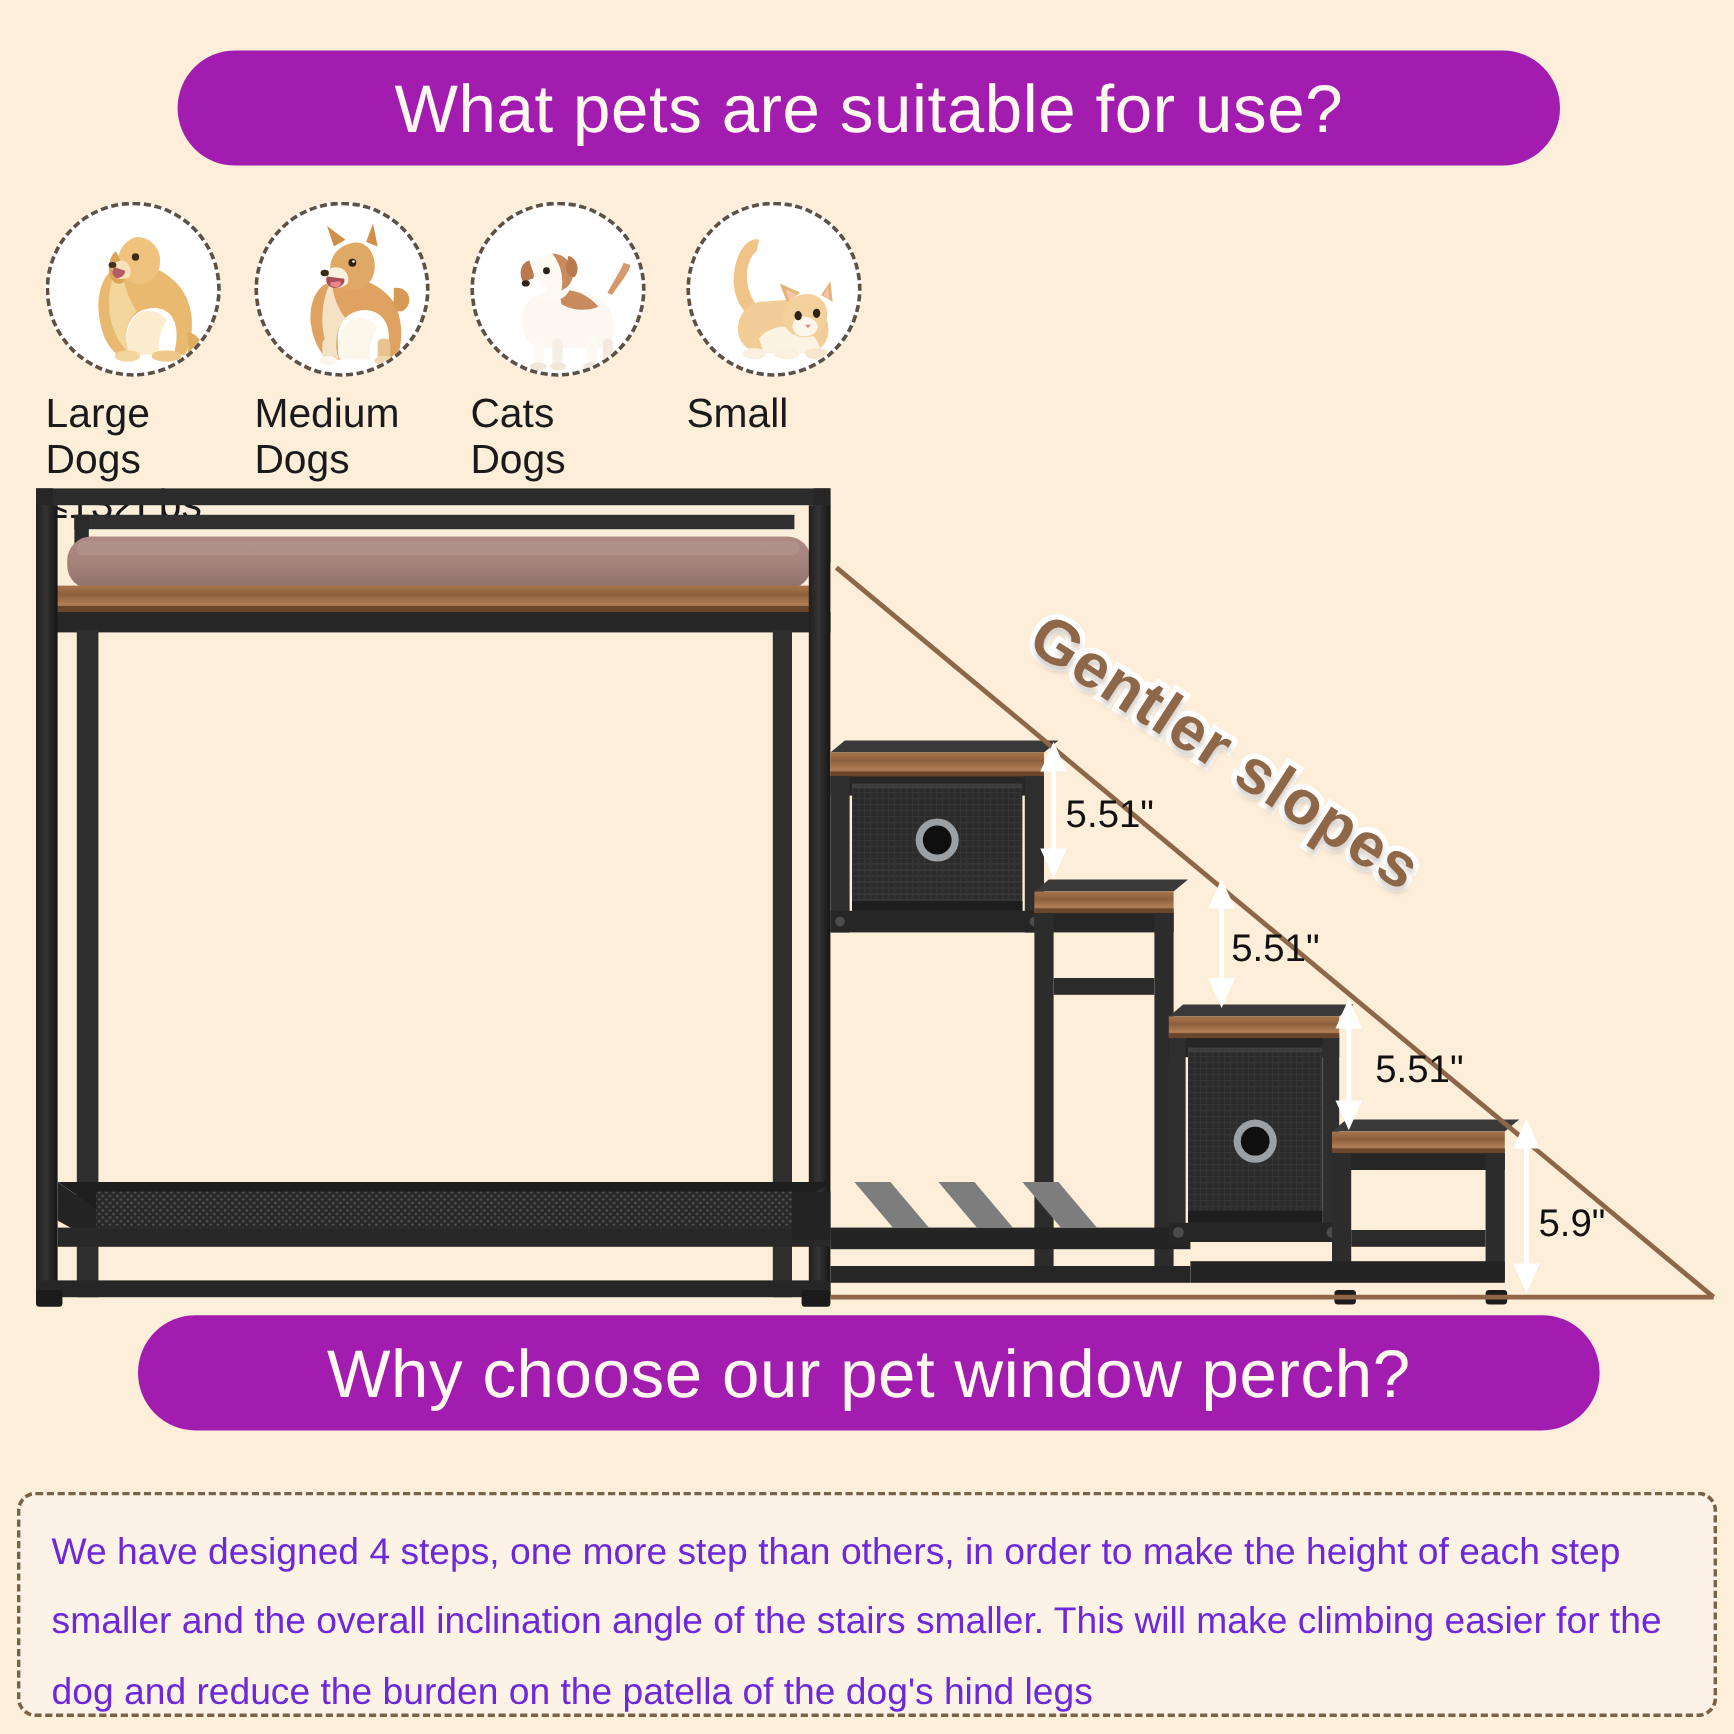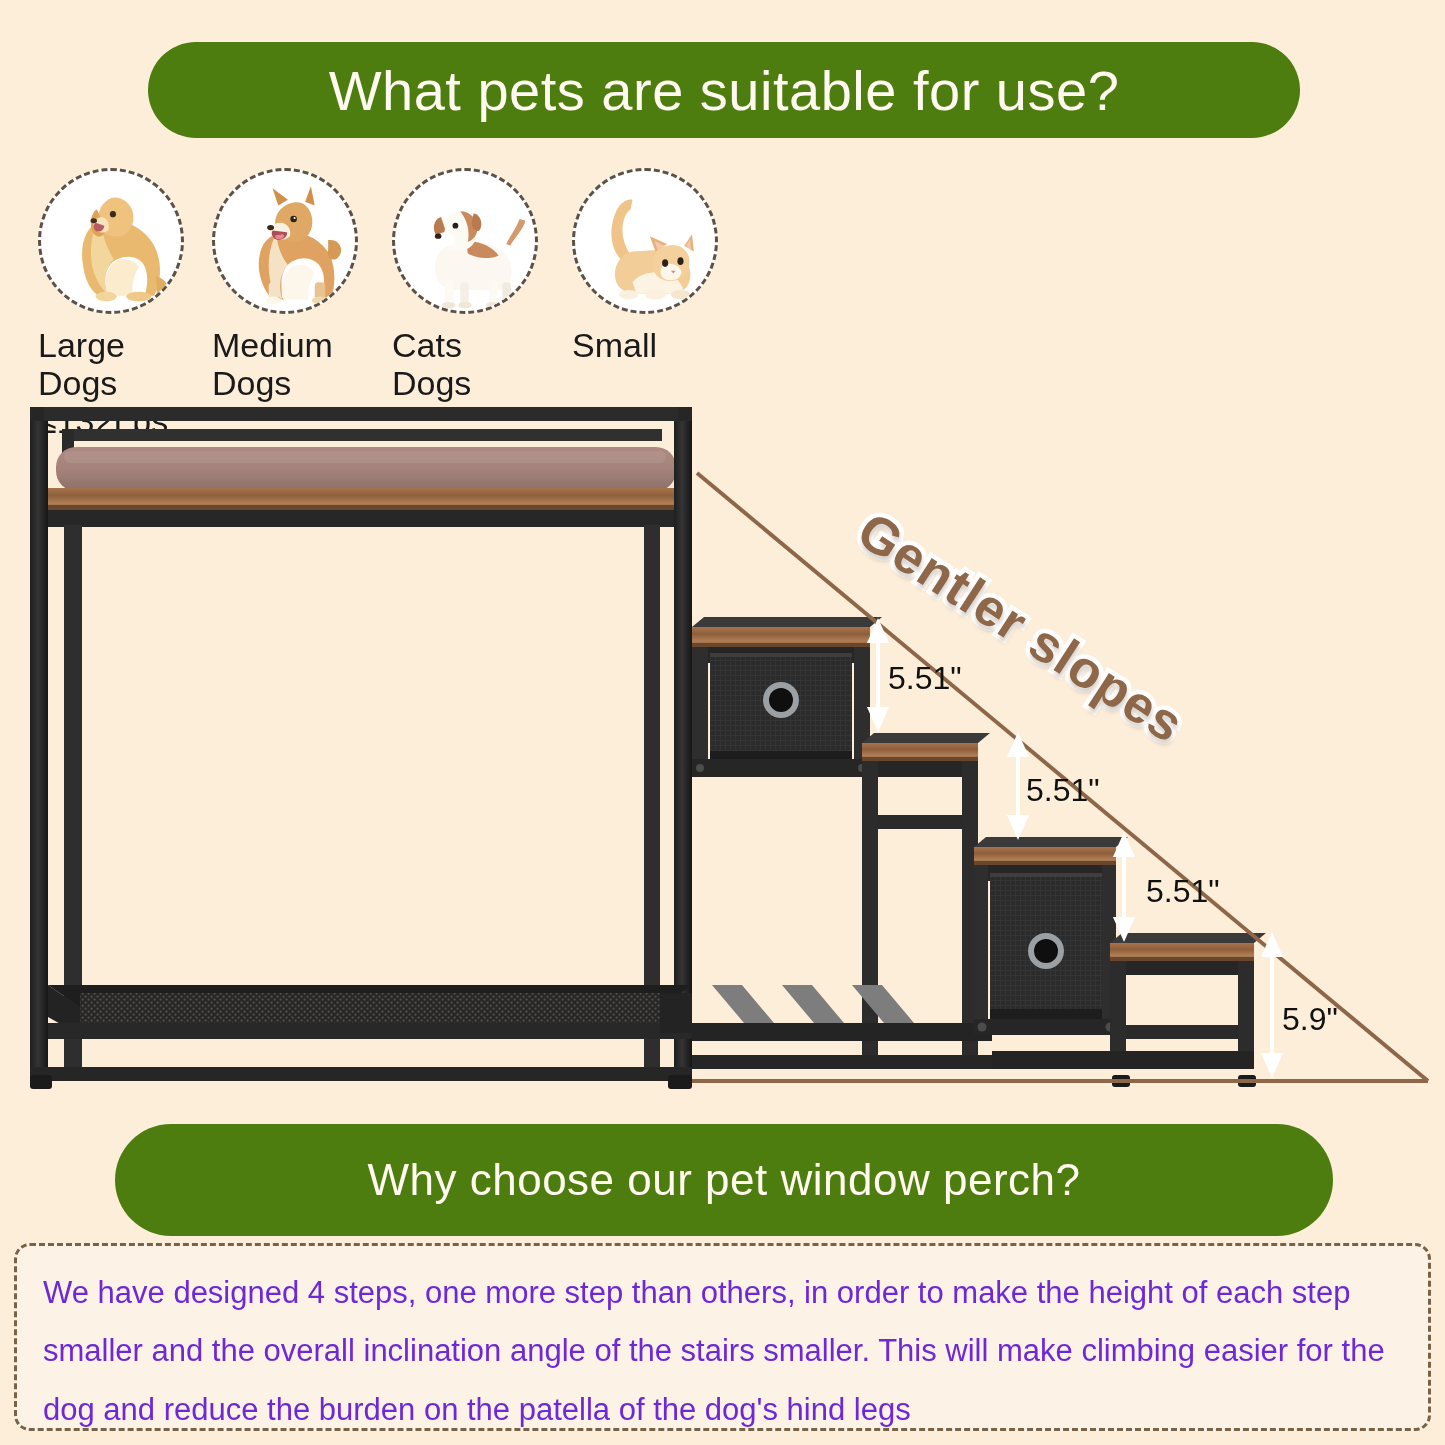--- a/index.html
+++ b/index.html
@@ -17,43 +17,43 @@
   .page {
     position: relative;
     width: 1445px;
     height: 1445px;
     background: #fdeeda;
   }
 
   
   .banner {
     position: absolute;
-    background: #4d7c0f;
+    background: #a21caf;
     border-radius: 999px;
     display: flex;
     align-items: center;
     justify-content: center;
     color: #fff9f0;
     letter-spacing: 0.5px;
     text-align: center;
     box-sizing: border-box;
   }
   .banner-top {
     left: 148px;
     top: 42px;
     width: 1152px;
     height: 96px;
     font-size: 56px;
   }
   .banner-bottom {
     left: 115px;
-    top: 1124px;
+    top: 1096px;
     width: 1218px;
-    height: 112px;
-    font-size: 44px;
+    height: 96px;
+    font-size: 56px;
   }
 
   
   .pet-row {
     position: absolute;
     left: 0;
     top: 160px;
     width: 760px;
     height: 240px;
   }

